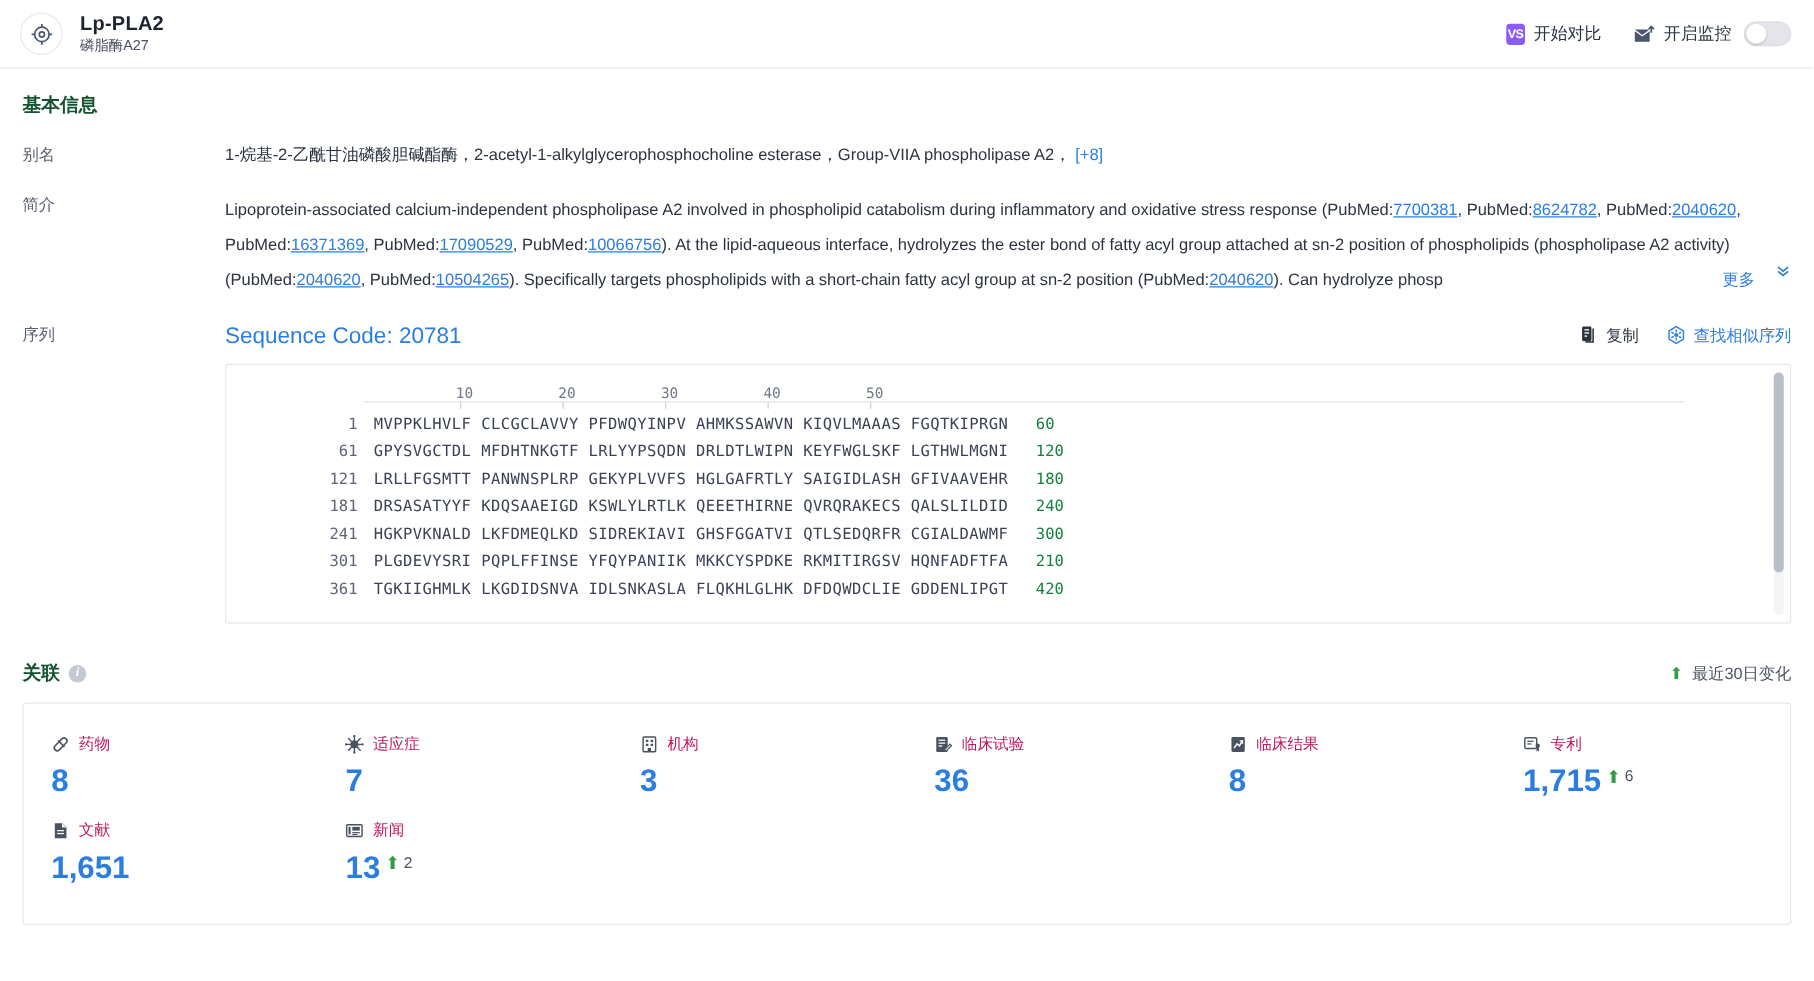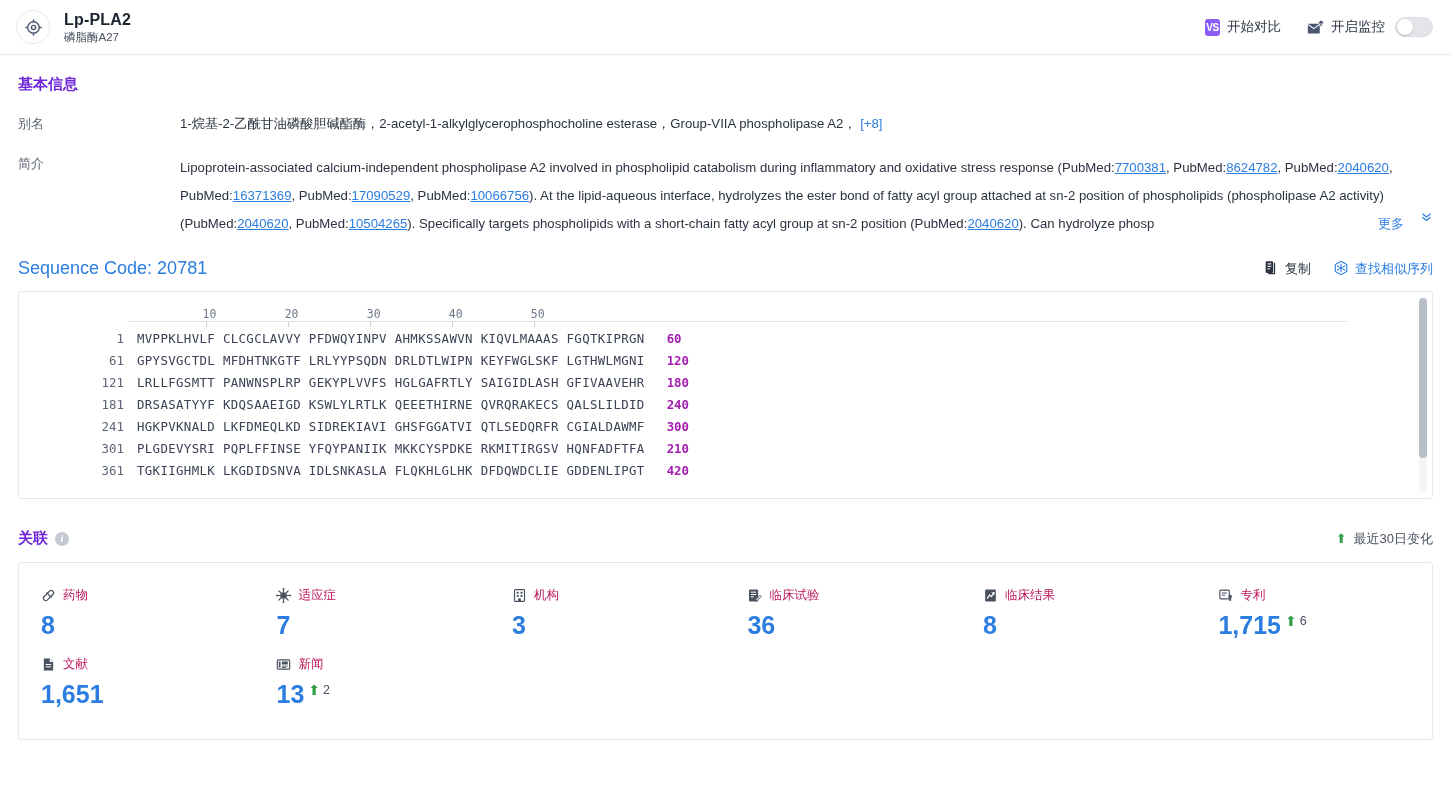--- a/index.html
+++ b/index.html
@@ -51,21 +51,21 @@
     position: relative; cursor: pointer; margin-left: -16px;
   }
   .toggle .knob {
     position:absolute; top: 1px; left: 1px;
     width: 16px; height: 16px; border-radius: 50%; background: #fff;
     box-shadow: 0 1px 2px rgba(0,0,0,.18);
   }
 
   
   .section-title {
-    font-size: 15px; font-weight: bold; color: #6d28d9;
+    font-size: 15px; font-weight: bold; color: #14532d;
   }
   .content { padding: 0 18px; }
 
   .basic-head { padding: 20px 0 0 0; }
 
   .row { display: flex; margin-top: 20px; }
   .row-label {
     width: 162px; flex: 0 0 162px;
     font-size: 13px; color: #5b6personally; color:#5a6170;
     padding-top: 1px;
@@ -118,21 +118,21 @@
   .tick { position: absolute; bottom: 0; font-size: 11.5px; color: #6d7789;
           font-family: "DejaVu Sans Mono", "Liberation Mono", monospace; }
   .tick:after {
     content:""; position:absolute; left: 3px; bottom: -6px;
     width: 1px; height: 5px; background: #c9ced8;
   }
 
   .seq-line { display: flex; line-height: 22px; white-space: pre; }
   .seq-num-l { width: 105px; text-align: right; color: #5b6running; color:#5c6475; }
   .seq-res { padding-left: 13px; letter-spacing: .35px; }
-  .seq-num-r { padding-left: 22px; color: #a21caf; font-weight: bold; }
+  .seq-num-r { padding-left: 22px; color: #15803d; }
 
   .scrollbar {
     position: absolute; top: 6px; right: 5px; width: 8px; bottom: 6px;
     background: #f4f5f7; border-radius: 4px;
   }
   .scroll-thumb {
     position: absolute; top: 0; left: 0; width: 8px; height: 160px;
     background: #b9bfc9; border-radius: 4px;
   }
 
@@ -236,20 +236,21 @@
               <path d="M3 4.5 L8 8.5 L13 4.5"></path>
                 <path d="M3 8.8 L8 12.8 L13 8.8"></path>
             </svg>
           </span>
         </span>
       </div>
     </div>
   </div>
 
   <div class="row">
+    <div class="row-label">序列</div>
     <div class="row-body">
       <div class="seq-toolbar">
         <span class="seq-code">Sequence Code: 20781</span>
         <div class="seq-tools">
           <div class="seq-tool dark">
             <span>
               <svg width="15" height="15" viewBox="0 0 18 18" fill="none" stroke="#2b3340" stroke-width="1.5">
                 <rect x="2" y="1.5" width="9" height="14" rx="1.4" fill="#2b3340" stroke="none"></rect>
                 <rect x="4.3" y="4" width="4.4" height="1.3" fill="#fff" stroke="none"></rect>
                 <rect x="4.3" y="7" width="4.4" height="1.3" fill="#fff" stroke="none"></rect>

